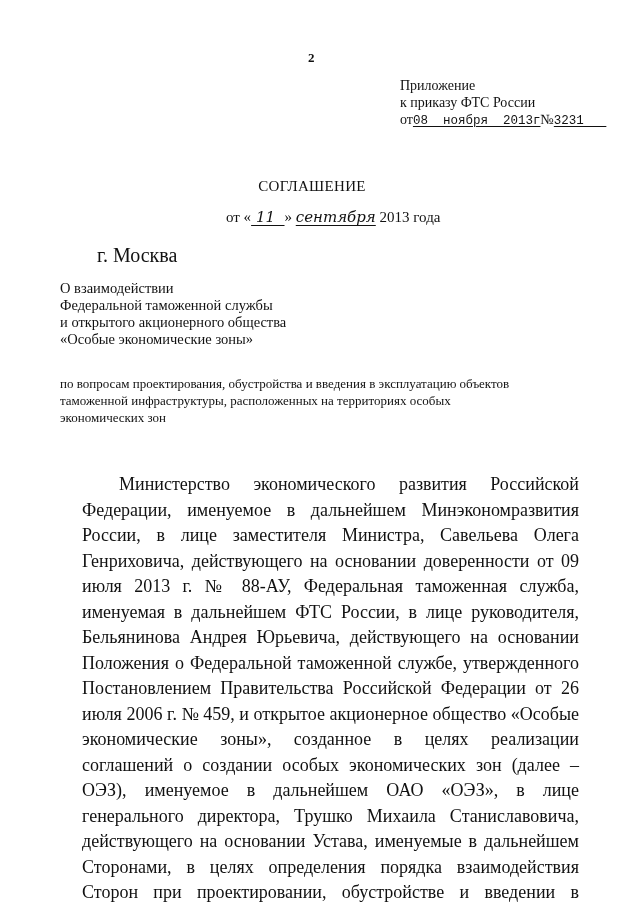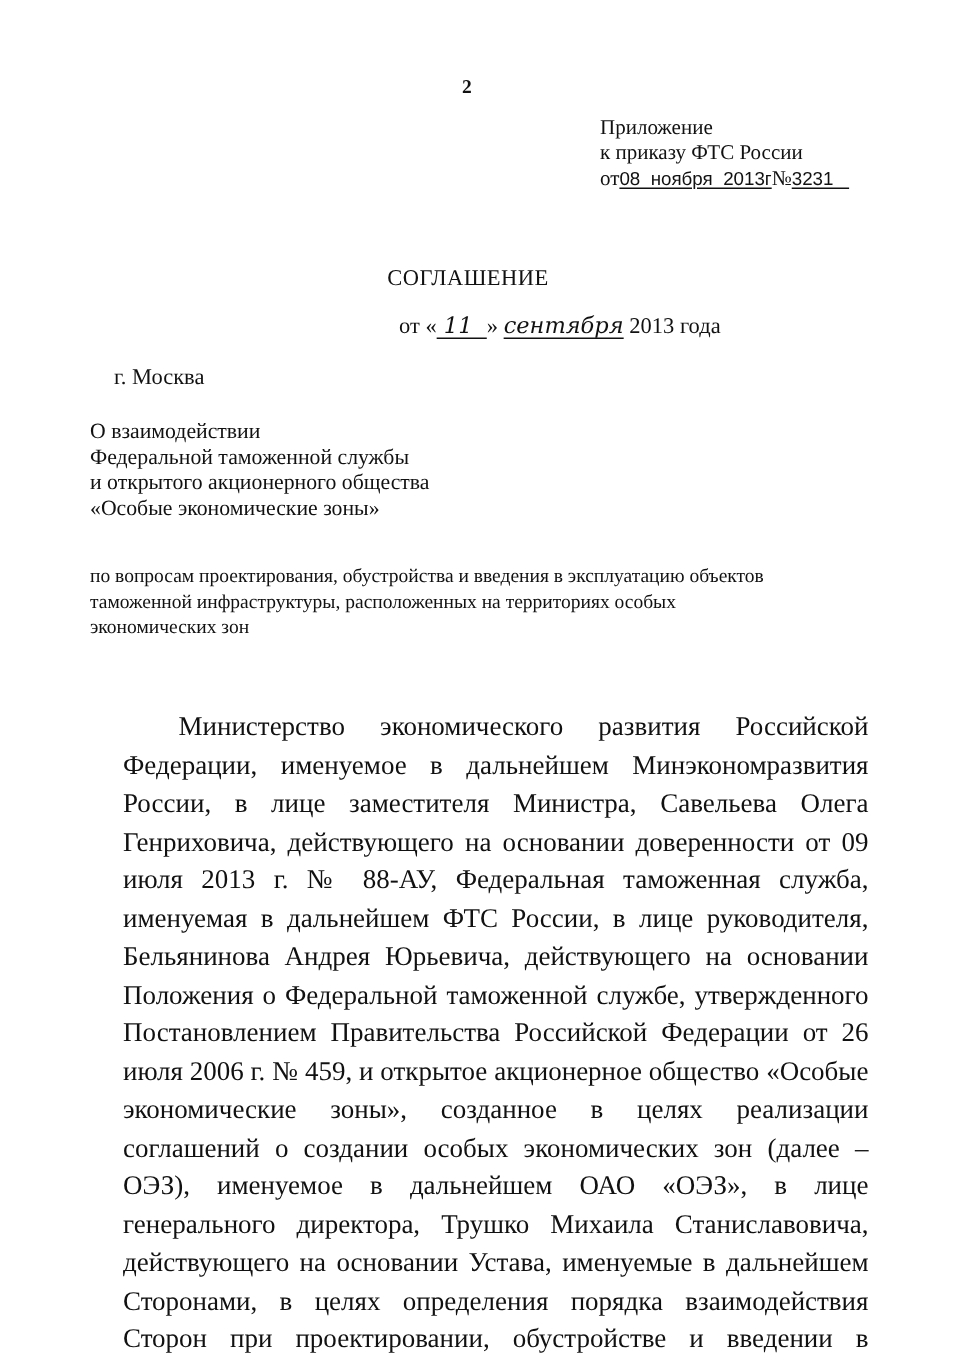--- a/index.html
+++ b/index.html
@@ -1,25 +1,25 @@
 <!DOCTYPE html>
 <html><head>
 <meta charset="utf-8">
 <style>
   html, body { margin: 0; padding: 0; background: #ffffff; }
   body { width: 640px; height: 905px; position: relative; overflow: hidden;
          font-family: "Liberation Serif", "DejaVu Serif", serif; color: #111; }
   .page-num { position: absolute; left: 308px; top: 50px; font-size: 13px; font-weight: bold; }
   .appendix { position: absolute; left: 400px; top: 77px; font-size: 14px; line-height: 17px; }
-  .appendix .mono { font-family: Liberation Sans, sans-serif; font-size: 12.5px; margin-top: 19px; }
+  .appendix .mono { font-family: Liberation Mono, monospace; font-size: 12.5px; margin-top: 19px; }
   .u { text-decoration: underline; text-underline-offset: 2px; }
   .title { position: absolute; left: 0; width: 624px; top: 178px; text-align: center; font-size: 15px; letter-spacing: 0.3px; }
-  .date-line { position: absolute; left: 226px; top: 208px; font-size: 15px; margin-left: 40px; }
+  .date-line { position: absolute; left: 226px; top: 208px; font-size: 15px; }
   .hand { font-family: "DejaVu Serif", serif; font-style: italic; text-decoration: underline; text-underline-offset: 3px; }
-  .city { position: absolute; left: 76px; top: 244px; font-size: 15px; }
+  .city { position: absolute; left: 97px; top: 244px; font-size: 20px; }
   .subject { position: absolute; left: 60px; width: 520px; top: 280px; font-size: 14.5px; line-height: 17px; }
   .scope { position: absolute; left: 60px; width: 540px; top: 375px; font-size: 13px; line-height: 17px; }
   .body-text { position: absolute; left: 82px; width: 497px; top: 472px; font-size: 18px; line-height: 25.5px; text-align: justify; text-indent: 37px; margin: 0; }
 </style>
 </head>
 <body>
 
 <div class="page-num">2</div>
 
 <div class="appendix">

